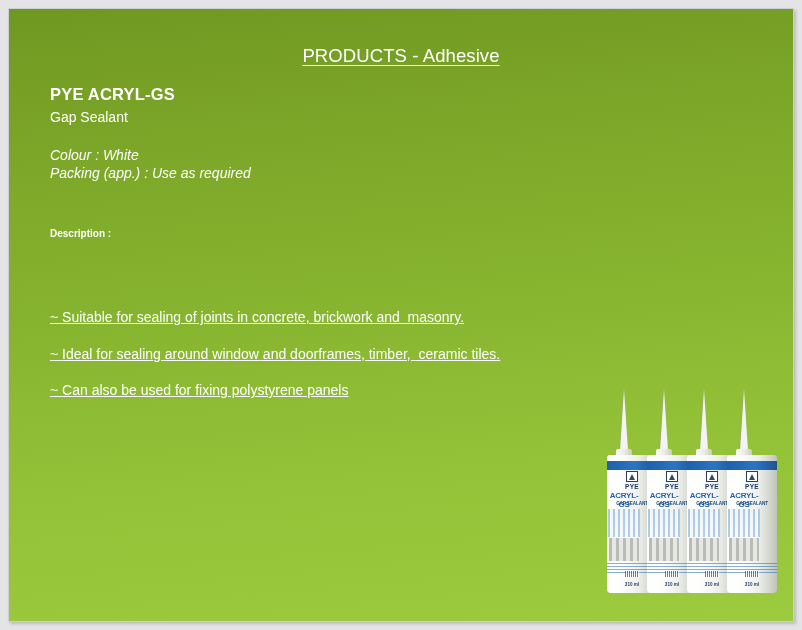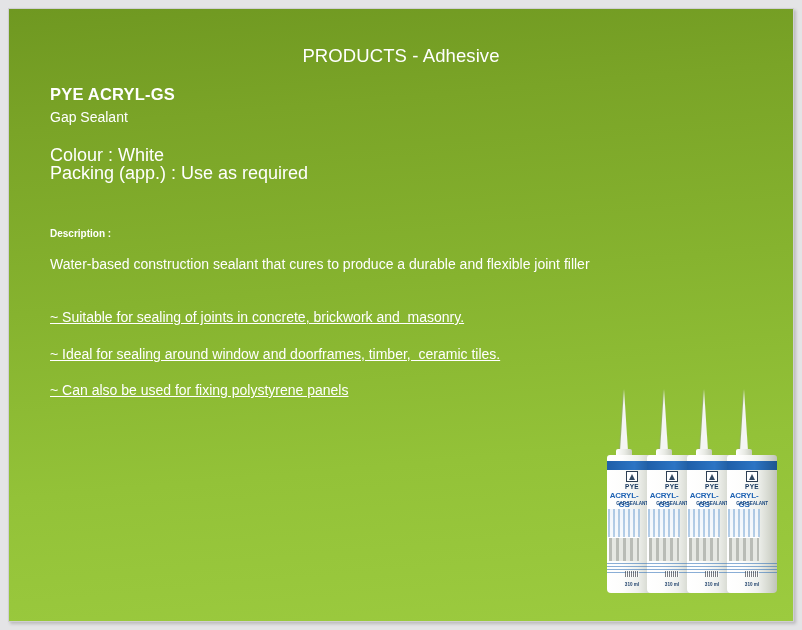--- a/index.html
+++ b/index.html
@@ -30,38 +30,39 @@
 
   
   #title {
     position:absolute;
     left:0; top:36px;
     width:100%;
     text-align:center;
     color:#ffffff;
     font-size:18.5px;
     letter-spacing:0.1px;
+    text-decoration:underline;
     text-underline-offset:3px;
   }
 
   
   .col { position:absolute; left:41px; color:#ffffff; }
 
   #product-name {
     top:76px;
     font-size:16.5px;
     font-weight:bold;
     letter-spacing:0.2px;
   }
   #product-sub {
     top:100px;
     font-size:14px;
   }
 
-  #specs { top:137px; font-size:18px; line-height:18.4px; }
+  #specs { top:137px; font-size:14px; line-height:18.4px;font-style:italic; }
 
   #desc-heading {
     top:195px;
     font-size:10px;
     font-weight:bold;
     margin-top:24px;
   }
 
   #desc-intro {
     top:246px;
@@ -235,21 +236,20 @@
 
   <div class="col" id="product-name">PYE ACRYL-GS</div>
   <div class="col" id="product-sub">Gap Sealant</div>
 
   <div class="col" id="specs">
     <div>Colour : White</div>
     <div>Packing (app.) : Use as required</div>
   </div>
 
   <div class="col" id="desc-heading">Description :</div>
-  <div class="col" id="desc-intro">Water-based construction sealant that cures to produce a durable and flexible joint filler</div>
 
   <div class="col" id="bullets">
     <div class="bullet">~ Suitable for sealing of joints in concrete, brickwork and  masonry.</div>
     <div class="bullet">~ Ideal for sealing around window and doorframes, timber,  ceramic tiles.</div>
     <div class="bullet">~ Can also be used for fixing polystyrene panels</div>
   </div>
 
   <div id="photo">
 
     <div class="tube t0">

